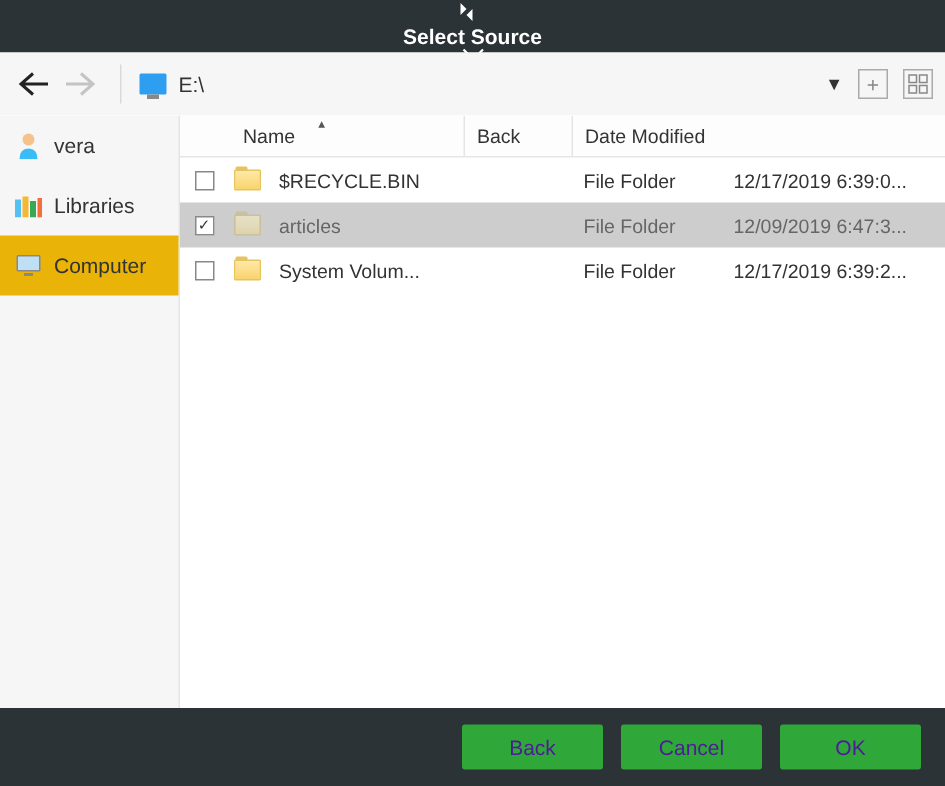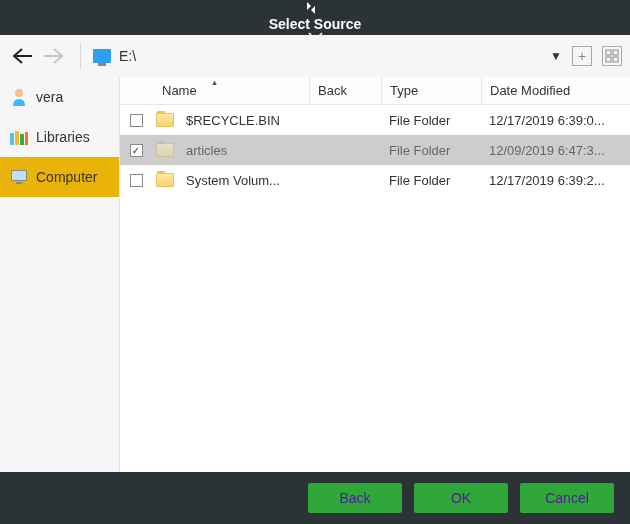--- a/index.html
+++ b/index.html
@@ -319,23 +319,20 @@
 
   <div class="filepane">
     <div class="columns">
       <div class="col name">
         <span class="sort-ind">▴</span>
         <span>Name</span>
       </div>
       <div class="col size">
           <span>Back</span>
         </div>
-      <div class="col type">
-          <span>Type</span>
-        </div>
       <div class="col date">
           <span>Date Modified</span>
         </div>
     </div>
     <div class="rows" id="rows-container">
         <div class="row">
           <div class="cb-cell">
             <div class="cb"></div>
           </div>
           <div class="icon-cell">
@@ -369,15 +366,15 @@
           <div class="cell size-cell"></div>
           <div class="cell type-cell">File Folder</div>
           <div class="cell date-cell">12/17/2019 6:39:2...</div>
         </div>
       </div>
   </div>
 </div>
 
 <div class="footer">
   <button class="btn">Back</button>
+  <button class="btn">Cancel</button>
   <button class="btn">OK</button>
-  <button class="btn">Cancel</button>
 </div>
 
 </body></html>

